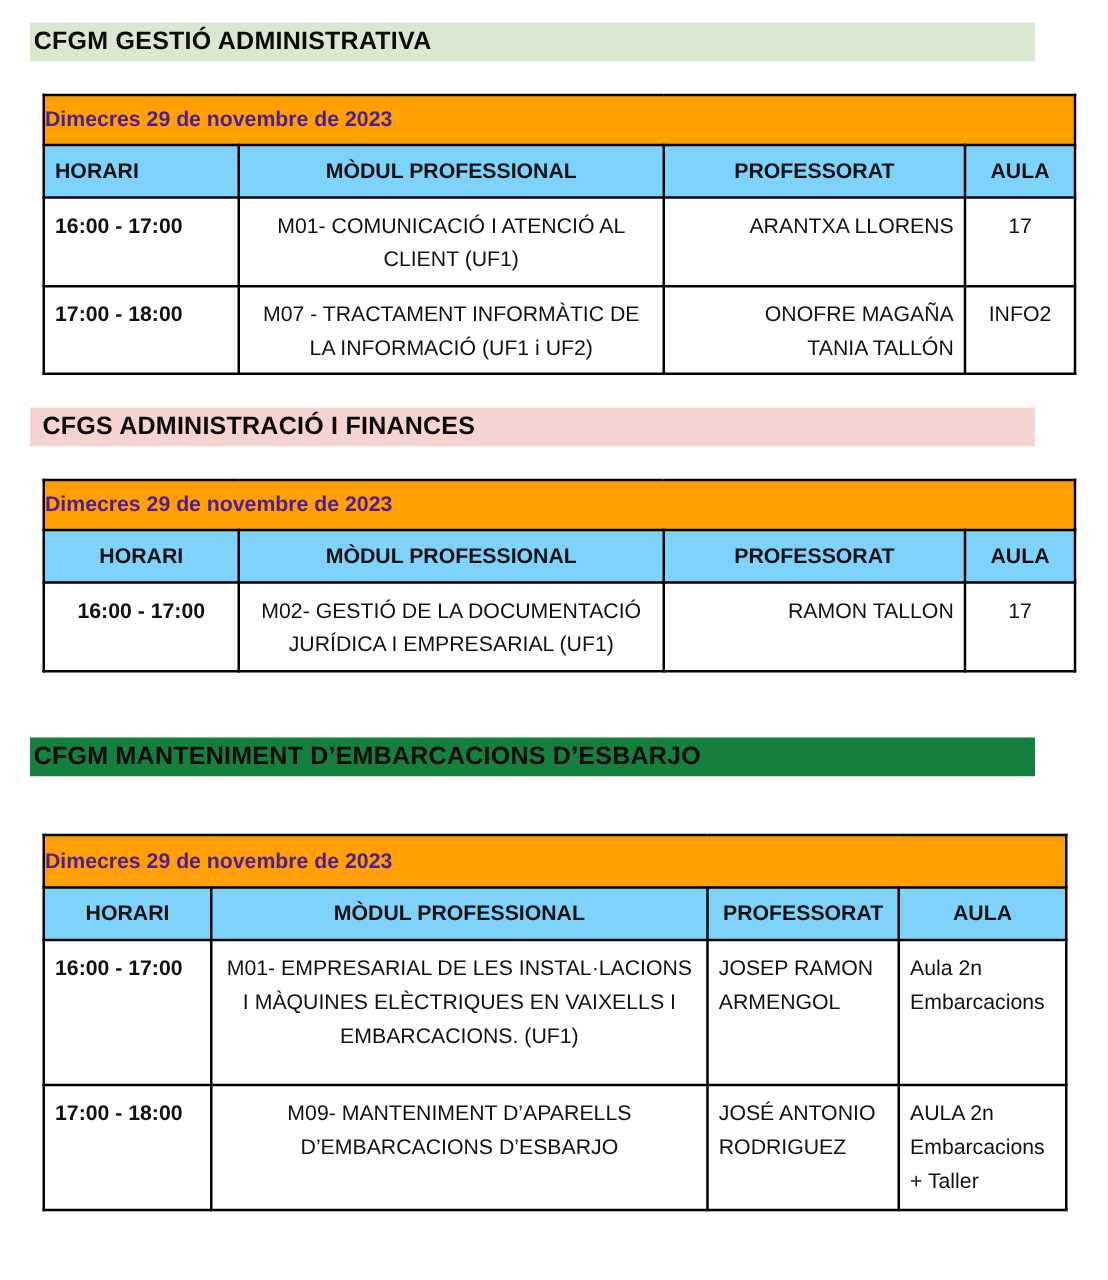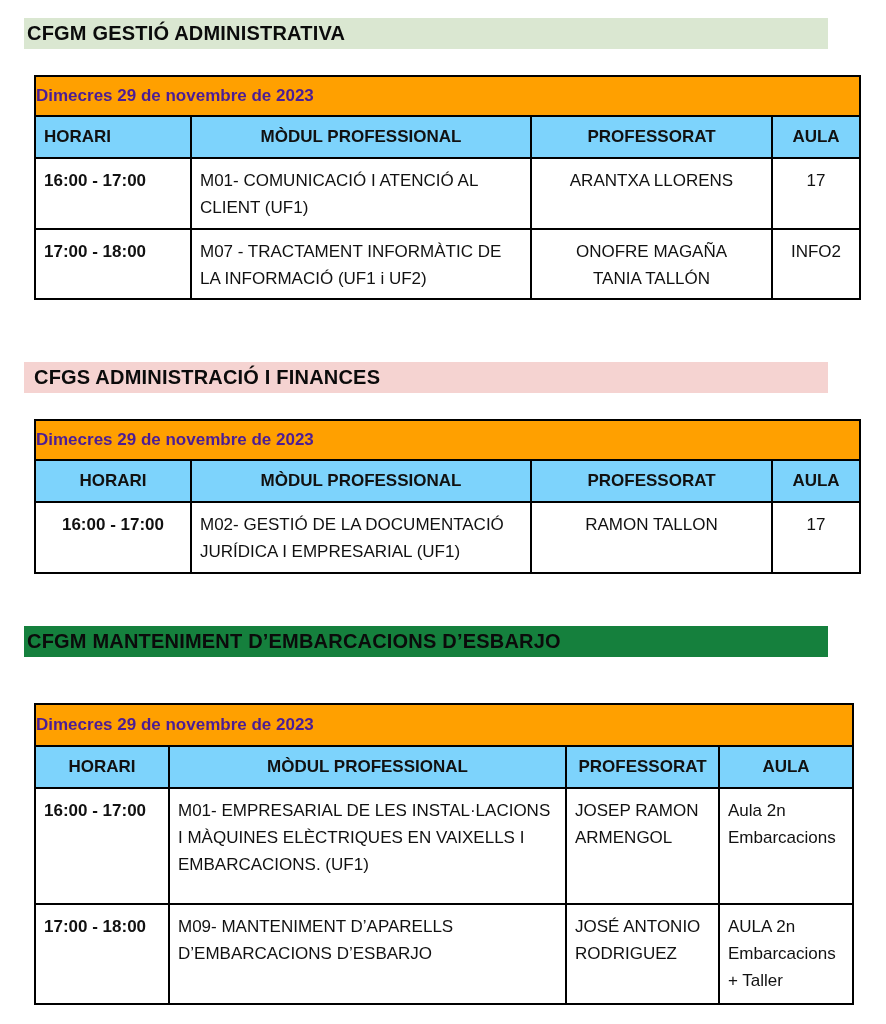--- a/index.html
+++ b/index.html
@@ -20,21 +20,21 @@
     padding-left: 3px;
   }
   .section-bar .title {
     font-size: 20px;
     font-weight: bold;
     color: #0b0b0b;
     letter-spacing: 0.2px;
     white-space: nowrap;
   }
   #bar-1 { margin-top: 18px; }
-  #bar-2 { margin-top: 62px; padding-left: 10px; }
+  #bar-2 { margin-top: 26px; padding-left: 10px; }
   #bar-3 { margin-top: 52px; }
 
   table.sched {
     border-collapse: collapse;
     table-layout: fixed;
     margin-left: 34px;
   }
   #table-1 { margin-top: 26px; width: 825px; }
   #table-2 { margin-top: 26px; width: 825px; }
   #table-3 { margin-top: 46px; width: 818px; }
@@ -58,27 +58,28 @@
     text-align: center;
     background: #7dd3fc;
     padding: 4px 8px;
   }
   #table-1 th.h-horari { text-align: left; }
   tr.data-row td {
     vertical-align: top;
     padding: 9px 8px 6px 8px;
     line-height: 1.58;
     background: #ffffff;
+    text-align: center;
   }
   td.c-horari { font-weight: bold; white-space: nowrap; }
   #table-1 td.c-horari { text-align: left; }
   #table-2 td.c-horari { text-align: center; }
   #table-3 td.c-horari { text-align: left; }
   td.c-modul { text-align: left; white-space: pre-line; }
-  #table-1 td.c-prof, #table-2 td.c-prof { text-align: center; }
+  #table-1 td.c-prof, #table-2 td.c-prof { text-align: right; }
   #table-1 td.c-aula, #table-2 td.c-aula { text-align: center; }
   #table-3 td.c-prof, #table-3 td.c-aula { text-align: left; }
   td.c-prof, td.c-aula { white-space: pre-line; }
 
   
   #table-1 tr.data-row td { height: 68px; }
   #table-2 tr.data-row td { height: 66px; }
   #table-3 tr.r1 td { height: 116px; }
   #table-3 tr.r2 td { height: 100px; }
 </style>

